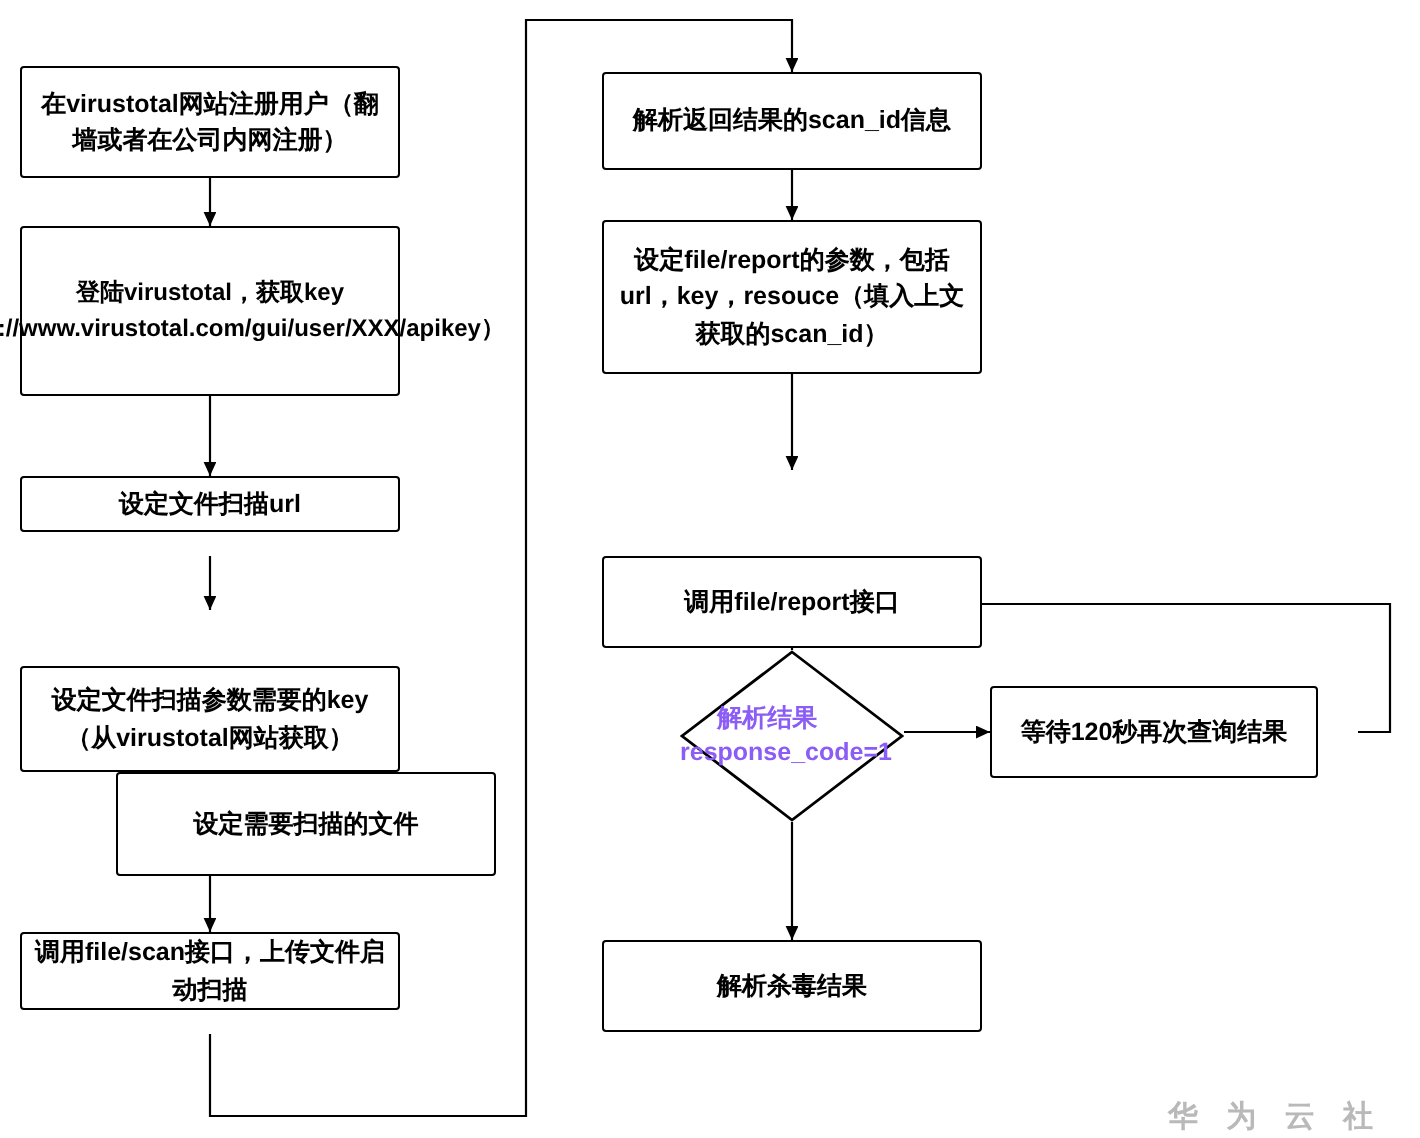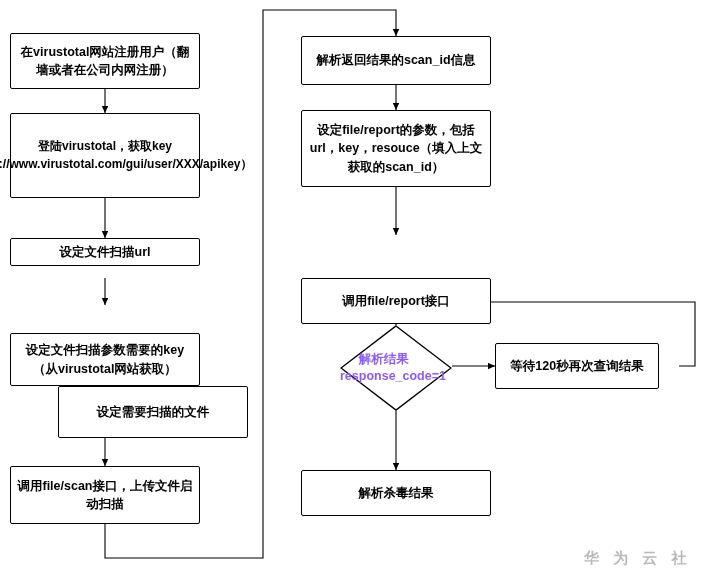--- a/index.html
+++ b/index.html
@@ -118,21 +118,21 @@
   </div>
 
   <div class="node" style="left:10px; top:305px; width:190px; height:53px;margin-top:28px;">
     <span>设定文件扫描参数需要的key（从virustotal网站获取）</span>
   </div>
 
   <div class="node" style="left:10px; top:386px; width:190px; height:52px;margin-left:48px;">
     <span>设定需要扫描的文件</span>
   </div>
 
-  <div class="node" style="left:10px; top:466px; width:190px; height:58px;">
+  <div class="node" style="left:10px; top:466px; width:190px; height:39px;">
     <span>调用file/scan接口，上传文件启动扫描</span>
   </div>
 
   <div class="node" style="left:301px; top:110px; width:190px; height:77px;">
     <span>设定file/report的参数，包括url，key，resouce（填入上文获取的scan_id）</span>
   </div>
 
   <div class="node" style="left:301px; top:36px; width:190px; height:49px;">
     <span>解析返回结果的scan_id信息</span>
   </div>

